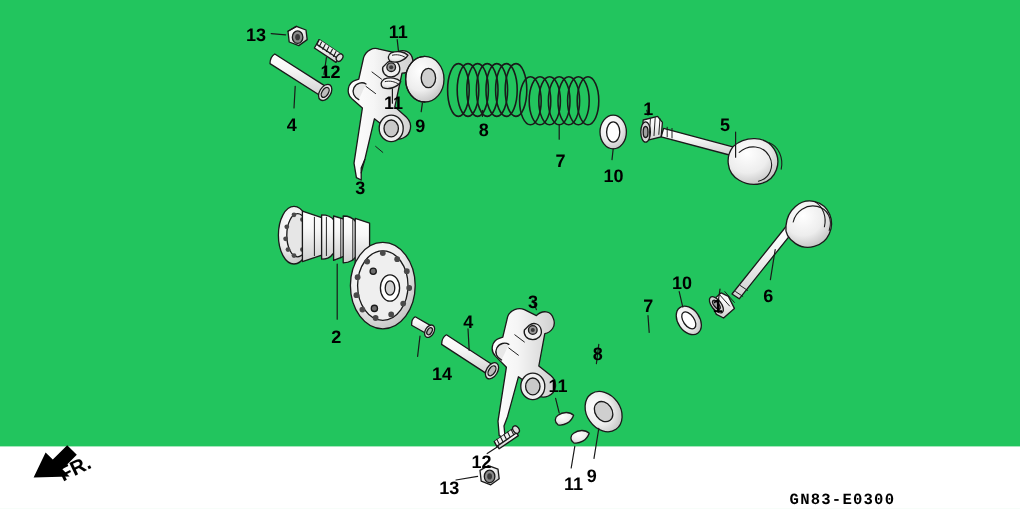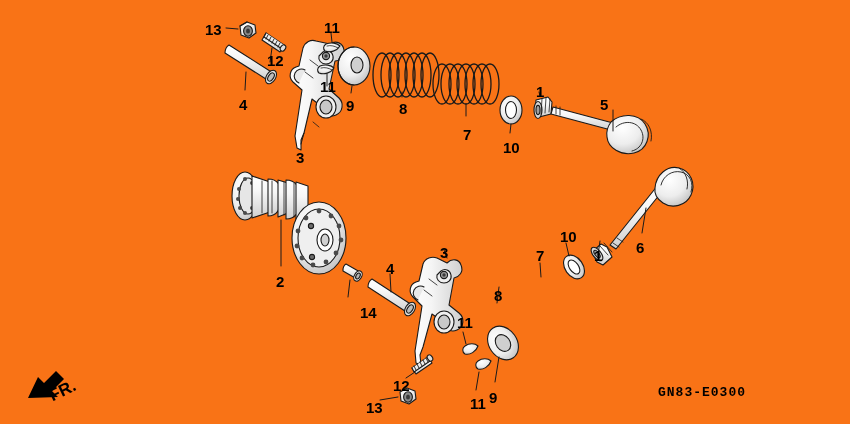--- a/index.html
+++ b/index.html
@@ -1,18 +1,18 @@
 <!DOCTYPE html>
 <html><head>
 <meta charset="utf-8">
 <style>
   html,body{margin:0;padding:0;background:#fff;}
   body{width:850px;height:424px;overflow:hidden;
        font-family:"Liberation Sans",sans-serif;}
-  #stage{position:relative;width:850px;height:424px;background:#f97316;}
+  #stage{position:relative;width:850px;height:372px;background:#22c55e;}
   svg.layer{position:absolute;left:0;top:0;width:850px;height:424px;}
   .lbl{position:absolute;font-family:"Liberation Sans",sans-serif;
        font-size:15px;font-weight:700;color:#000;letter-spacing:0px;
        white-space:nowrap;line-height:1;}
   .dwg{position:absolute;font-family:"Liberation Mono",monospace;
        font-size:13px;font-weight:700;color:#000;letter-spacing:1px;
        white-space:nowrap;}
   .frtxt{position:absolute;font-family:"Liberation Sans",sans-serif;
        font-size:17px;font-weight:700;color:#000;
        transform:rotate(-26deg);transform-origin:left top;white-space:nowrap;}
@@ -340,15 +340,15 @@
   <div class="lbl" style="left:494px;top:288px">8</div>
   <div class="lbl" style="left:536px;top:248px">7</div>
   <div class="lbl" style="left:560px;top:229px">10</div>
   <div class="lbl" style="left:594px;top:248px">1</div>
   <div class="lbl" style="left:636px;top:240px">6</div>
   <div class="lbl" style="left:393px;top:378px">12</div>
   <div class="lbl" style="left:366px;top:400px">13</div>
 
   <div class="frtxt" style="left:46px;top:388px">FR.</div>
 
-  <div class="dwg" style="left:658px;top:385px">GN83-E0300</div>
+  <div class="dwg" style="left:658px;top:409px">GN83-E0300</div>
 
 </div>
 
 </body></html>

